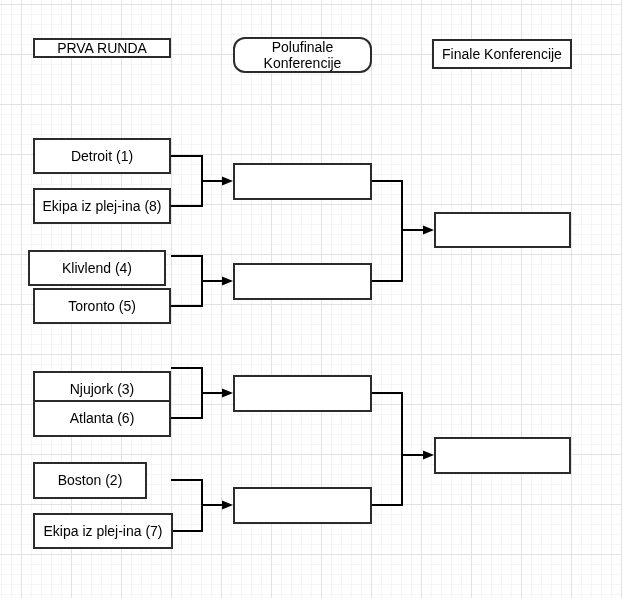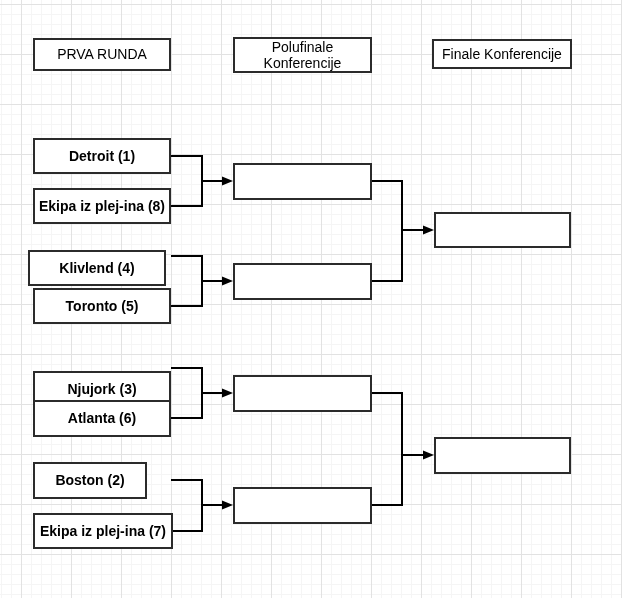--- a/index.html
+++ b/index.html
@@ -20,24 +20,24 @@
   }
   #connector-layer{position:absolute;left:0;top:0;width:622px;height:598px;}
   .box{
     position:absolute;box-sizing:border-box;
     background:#ffffff;border:2px solid #2b2b2b;
     display:flex;align-items:center;justify-content:center;
     text-align:center;color:#000000;font-size:14px;line-height:1.16;
   }
   .box .lbl{display:block;padding:0 2px;}
   .hdr{font-weight:400;}
-  .team{font-weight:700;}
+  .team{font-weight:400;}
   
-  #h-round1{left:33px;top:38px;width:138px;height:33px;}
-  #h-semi  {left:233px;top:37px;width:139px;height:36px;}
+  #h-round1{left:33px;top:38px;width:138px;height:20px;}
+  #h-semi  {left:233px;top:37px;width:139px;height:36px;border-radius:12px;}
   #h-final {left:432px;top:39px;width:140px;height:30px;}
   
   #t-detroit {left:33px;top:138px;width:138px;height:36px;}
   #t-plejin8 {left:33px;top:188px;width:138px;height:36px;}
   #t-klivlend{left:28px;top:238px;width:138px;height:36px;margin-top:12px;}
   #t-toronto {left:33px;top:288px;width:138px;height:36px;}
   #t-njujork {left:33px;top:350px;width:138px;height:37px;margin-top:21px;}
   #t-atlanta {left:33px;top:400px;width:138px;height:37px;}
   #t-boston  {left:33px;top:462px;width:114px;height:37px;}
   #t-plejin7 {left:33px;top:513px;width:140px;height:36px;}

